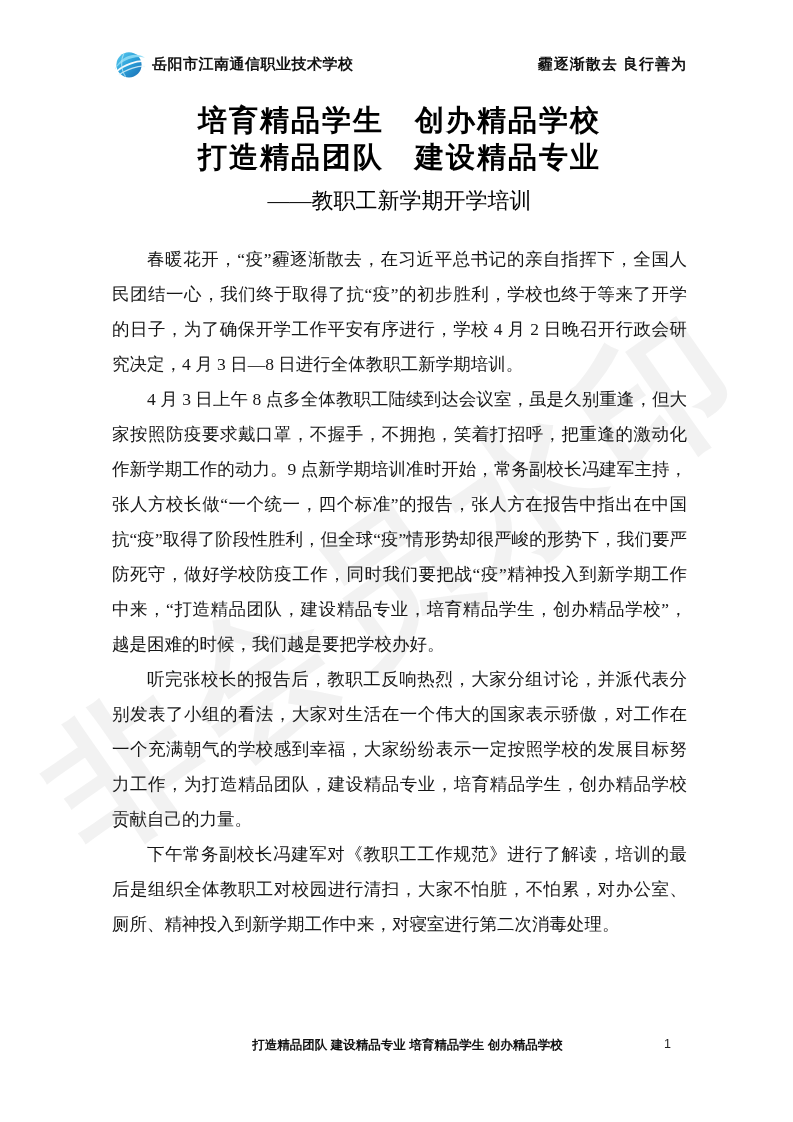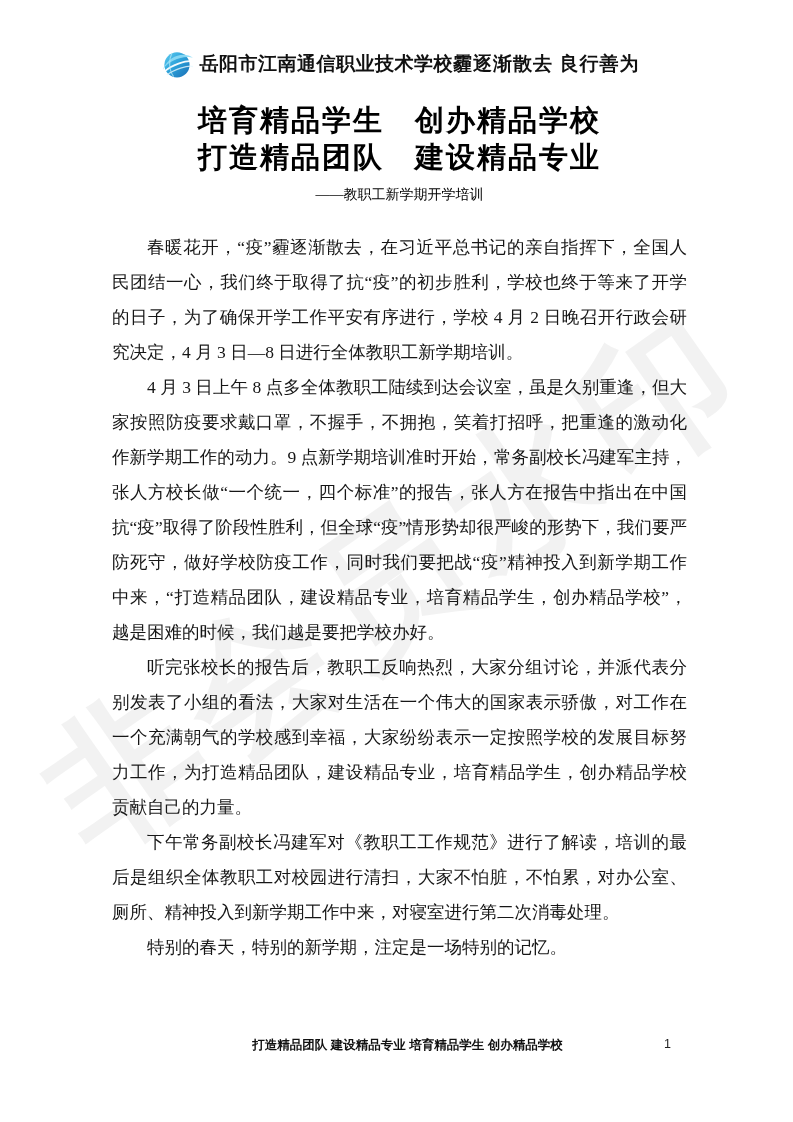--- a/index.html
+++ b/index.html
@@ -33,24 +33,24 @@
     user-select: none;
   }
   .content {
     position: relative;
     z-index: 1;
     padding: 48px 106px 0 112px;
   }
   .doc-header {
     display: flex;
     align-items: center;
-    justify-content: center;
+    justify-content: space-between;
     font-family: "Liberation Sans", "DejaVu Sans", sans-serif;
     font-weight: bold;
-    font-size: 19px;
+    font-size: 15px;
     color: #111111;
   }
   .header-left {
     display: flex;
     align-items: center;
     gap: 6px;
   }
   .logo {
     width: 34px;
     height: 32px;
@@ -70,21 +70,21 @@
     display: block;
     font-size: 29px;
     font-weight: bold;
     line-height: 37px;
     letter-spacing: 2px;
     color: #000000;
   }
   .subtitle {
     margin-top: 10px;
     text-align: center;
-    font-size: 14px;
+    font-size: 22px;
     color: #000000;
   }
   .body-text {
     margin-top: 26px;
   }
   .body-text p {
     margin: 0;
     font-size: 17.5px;
     line-height: 35px;
     text-align: justify;
@@ -147,21 +147,20 @@
       <span class="title-line">培育精品学生　创办精品学校</span>
       <span class="title-line">打造精品团队　建设精品专业</span>
       <div class="subtitle">——教职工新学期开学培训</div>
     </div>
 
     <div class="body-text">
       <p>春暖花开，“疫”霾逐渐散去，在习近平总书记的亲自指挥下，全国人民团结一心，我们终于取得了抗“疫”的初步胜利，学校也终于等来了开学的日子，为了确保开学工作平安有序进行，学校 4 月 2 日晚召开行政会研究决定，4 月 3 日—8 日进行全体教职工新学期培训。</p>
       <p>4 月 3 日上午 8 点多全体教职工陆续到达会议室，虽是久别重逢，但大家按照防疫要求戴口罩，不握手，不拥抱，笑着打招呼，把重逢的激动化作新学期工作的动力。9 点新学期培训准时开始，常务副校长冯建军主持，张人方校长做“一个统一，四个标准”的报告，张人方在报告中指出在中国抗“疫”取得了阶段性胜利，但全球“疫”情形势却很严峻的形势下，我们要严防死守，做好学校防疫工作，同时我们要把战“疫”精神投入到新学期工作中来，“打造精品团队，建设精品专业，培育精品学生，创办精品学校”，越是困难的时候，我们越是要把学校办好。</p>
       <p>听完张校长的报告后，教职工反响热烈，大家分组讨论，并派代表分别发表了小组的看法，大家对生活在一个伟大的国家表示骄傲，对工作在一个充满朝气的学校感到幸福，大家纷纷表示一定按照学校的发展目标努力工作，为打造精品团队，建设精品专业，培育精品学生，创办精品学校贡献自己的力量。</p>
       <p>下午常务副校长冯建军对《教职工工作规范》进行了解读，培训的最后是组织全体教职工对校园进行清扫，大家不怕脏，不怕累，对办公室、厕所、精神投入到新学期工作中来，对寝室进行第二次消毒处理。</p>
-      <p>特别的春天，特别的新学期，注定是一场特别的记忆。</p>
     </div>
 
   </div>
 
   <div class="doc-footer">
     <span>打造精品团队 建设精品专业 培育精品学生 创办精品学校</span>
     <span class="page-number">1</span>
   </div>
 
 </div>

